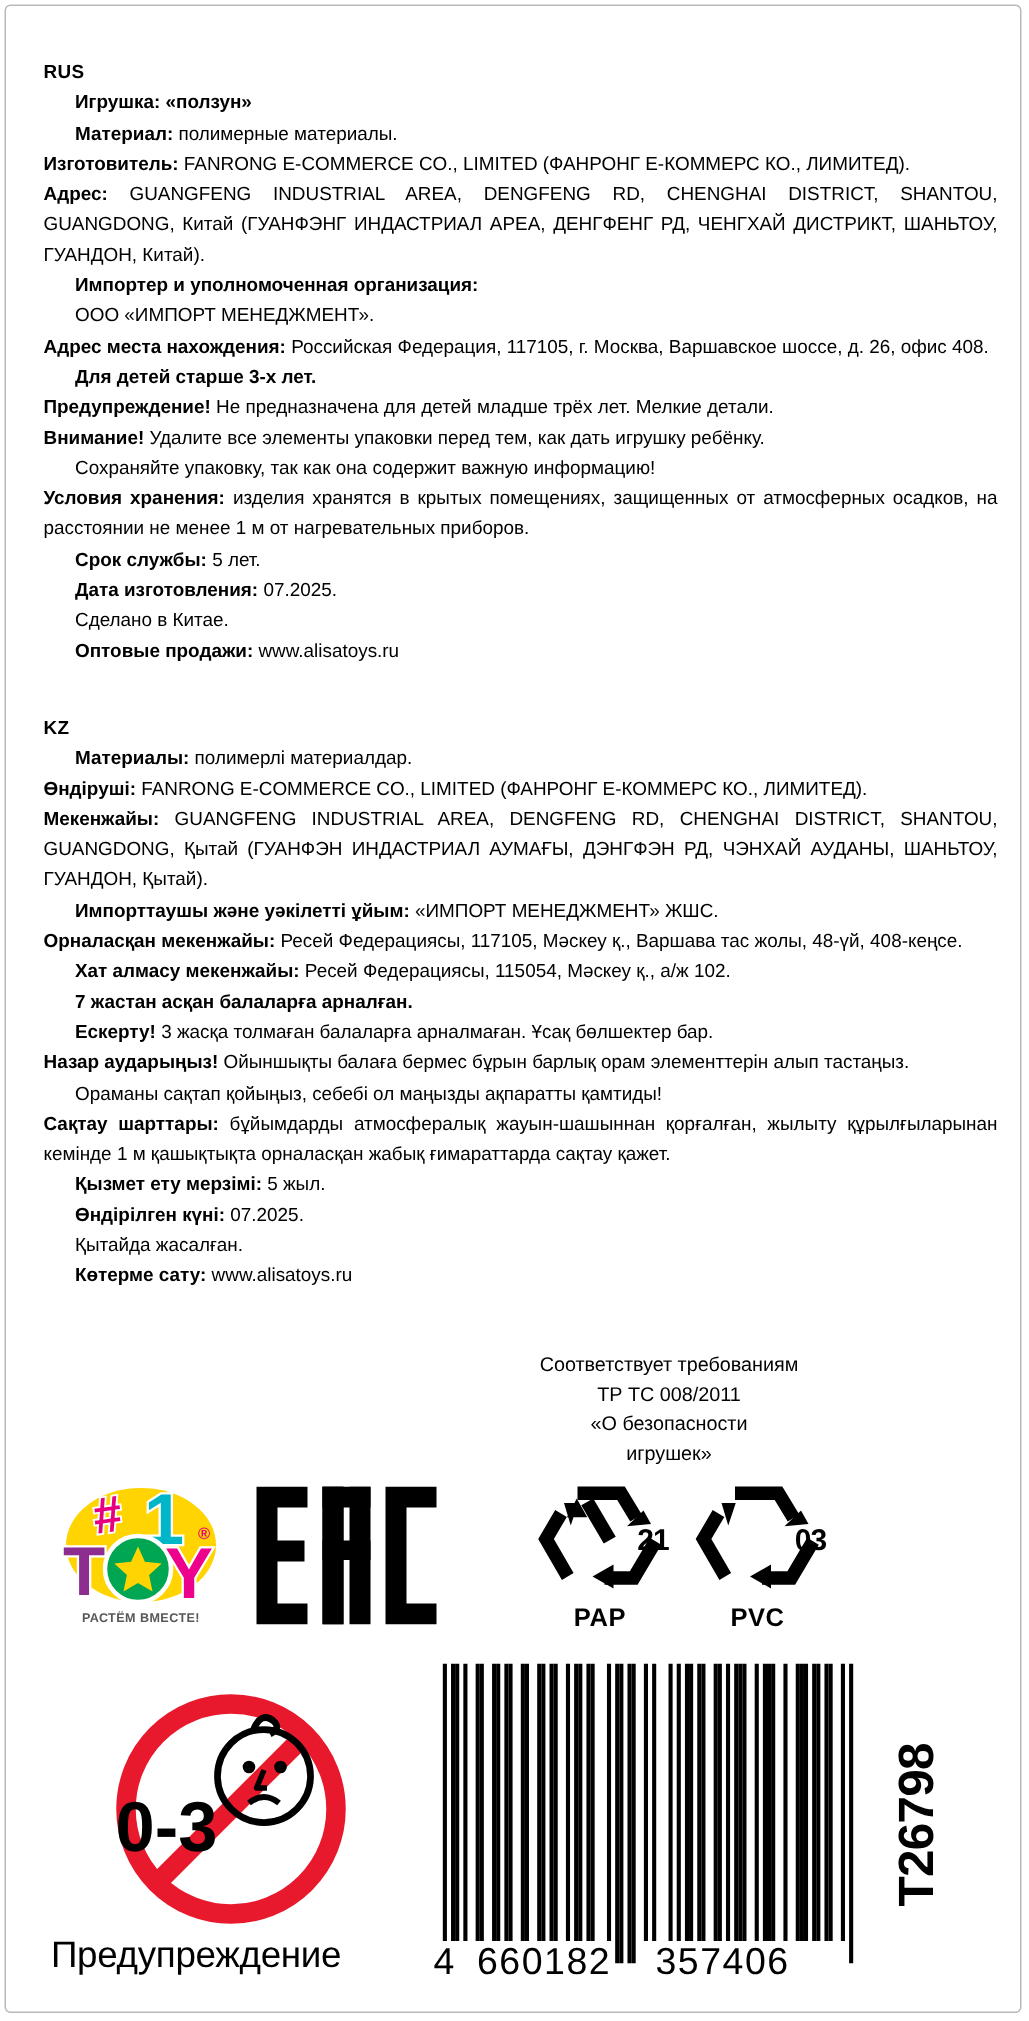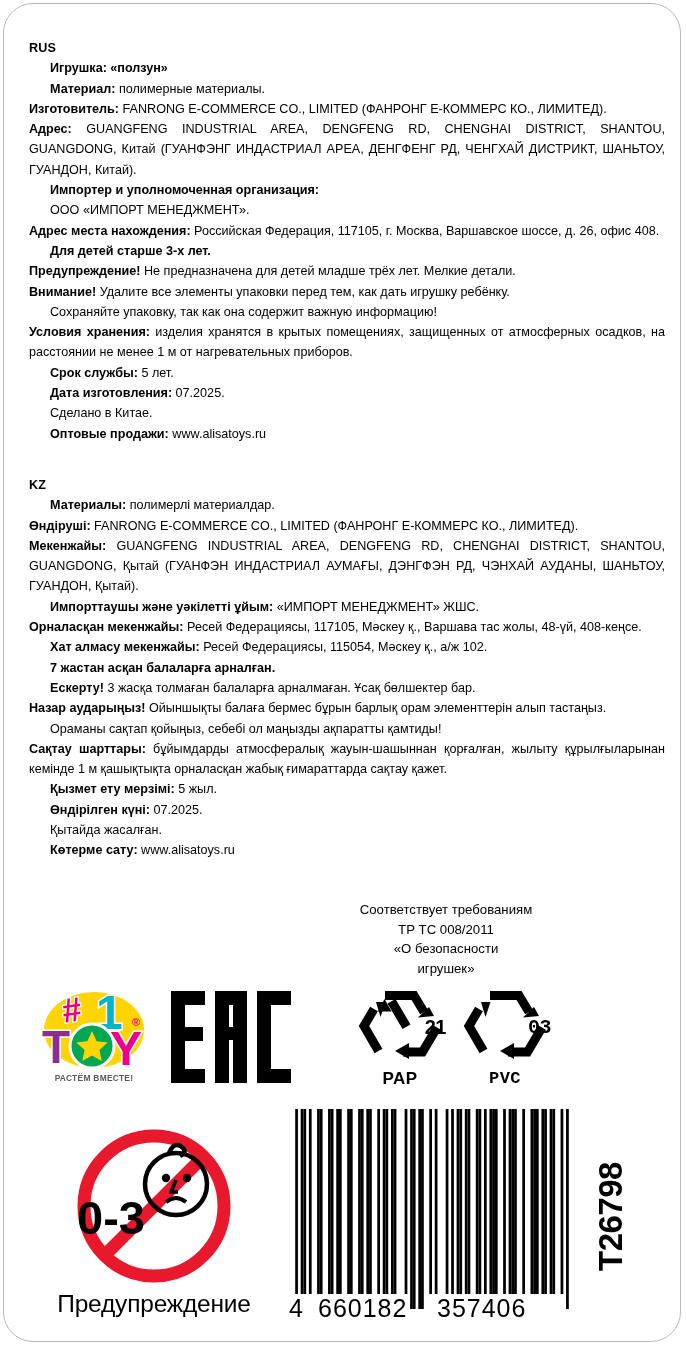--- a/index.html
+++ b/index.html
@@ -15,21 +15,21 @@
     overflow: hidden;
   }
   .label-card {
     position: absolute;
     left: 3px;
     top: 3px;
     width: 678px;
     height: 1339px;
     box-sizing: border-box;
     border: 1px solid #b9b9b9;
-    border-radius: 30px;
+    border-radius: 4px;
     background: #ffffff;
     overflow: hidden;
   }
   .content {
     position: absolute;
     left: 25px;
     top: 34px;
     width: 636px;
   }
 
@@ -104,21 +104,21 @@
   }
 
   
   .recycle {
     position: absolute;
     top: 0px;
     width: 92px;
     height: 108px;
   }
   .recycle.pap { left: 325px; }
-  .recycle.pvc { left: 430px; font-family: Liberation Mono, monospace; }
+  .recycle.pvc { left: 430px; }
   .recycle .rsvg { position: absolute; left: 0; top: 0; }
   .recycle .rnum {
     position: absolute;
     left: 0; top: 27px;
     width: 92px;
     text-align: right;
     font-size: 20px;
     font-weight: bold;
     letter-spacing: -0.5px;
   }
@@ -138,21 +138,21 @@
     left: 30px;
     top: 1122px;
     width: 240px;
     height: 200px;
   }
   .age-sign { position: absolute; left: 22px; top: 0; }
   .age-caption {
     position: absolute;
     left: 0; top: 164px;
     width: 240px;
-    text-align: center;
+    text-align: left;
     font-size: 24.5px;
     letter-spacing: -.2px;
   }
 
   
   .barcode-block {
     position: absolute;
     left: 283px;
     top: 1105px;
     width: 310px;

